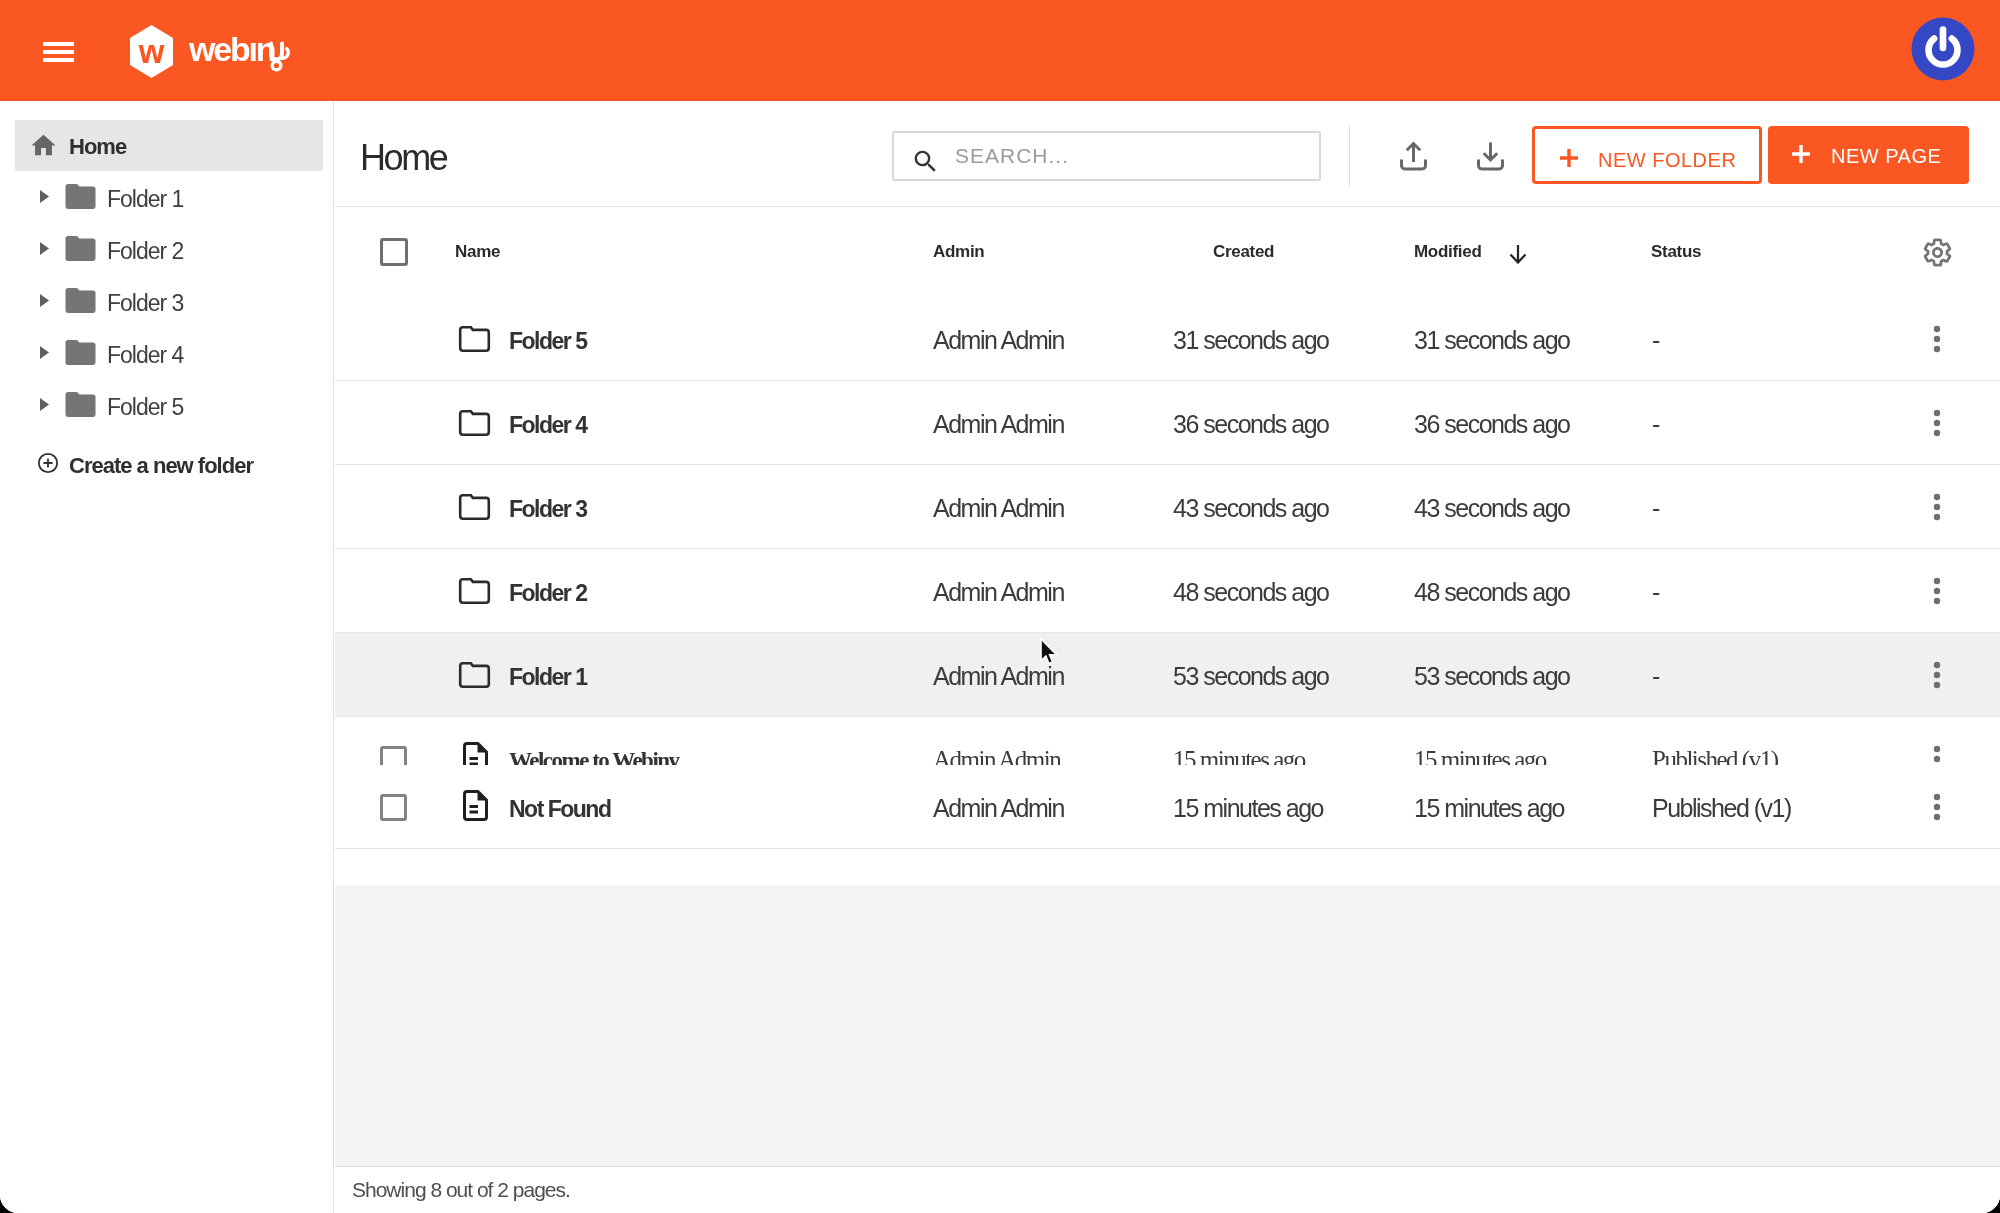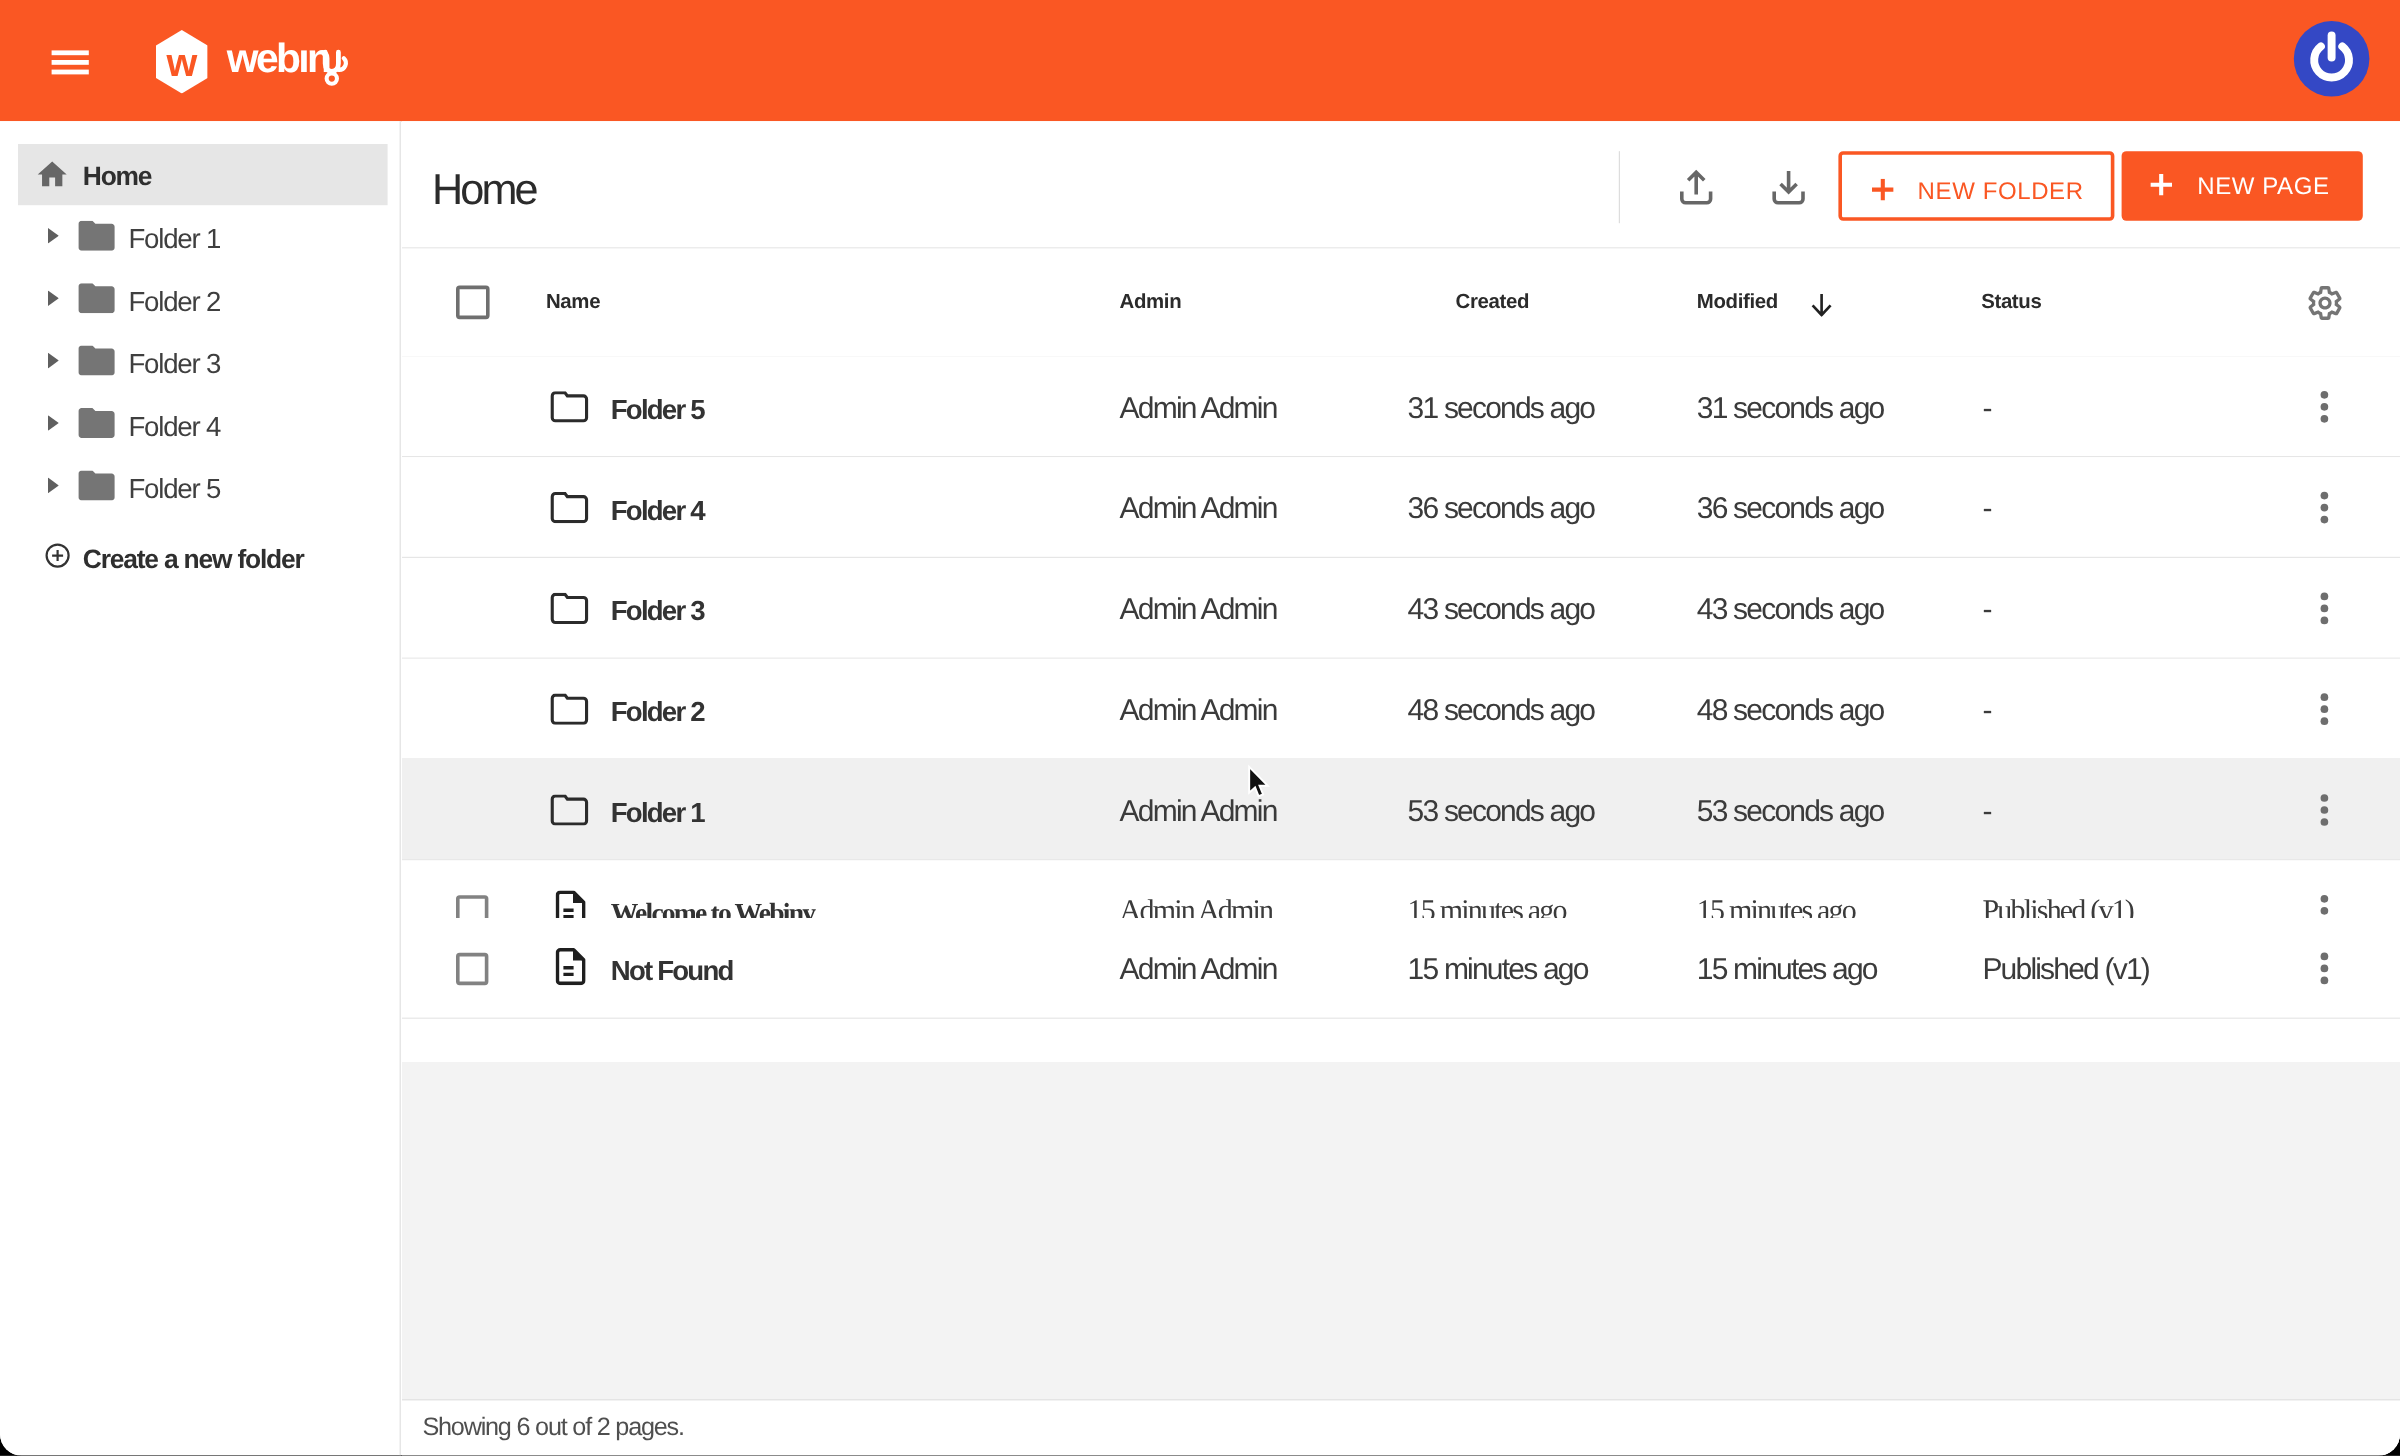--- a/index.html
+++ b/index.html
@@ -117,20 +117,26 @@
     <div class="abs treelabel" style="left:107px; top:293px;">Folder 5</div>
 
     <svg class="abs" style="left:37px; top:351px;" width="22" height="22" viewBox="0 0 24 24">
         <path fill="none" stroke="#333" stroke-width="2" d="M12 2a10 10 0 1 0 0 20 10 10 0 0 0 0-20zM12 7v10M7 12h10"></path>
       </svg>
     <div class="abs sideheadtxt" style="left:69px; top:352px;">Create a new folder</div>
   </div>
 
   <div id="main">
     <div id="pagetitle">Home</div>
+    <div id="searchbox">
+      <svg class="abs" style="left:17px; top:14px;" width="29" height="29" viewBox="0 0 24 24">
+          <path fill="#333" d="M15.5 14h-.79l-.28-.27A6.47 6.47 0 0 0 16 9.5 6.5 6.5 0 1 0 9.5 16c1.61 0 3.09-.59 4.23-1.57l.27.28v.79l5 4.99L20.49 19l-4.99-5zm-6 0C7.01 14 5 11.99 5 9.5S7.01 5 9.5 5 14 7.01 14 9.5 11.99 14 9.5 14z"></path>
+        </svg>
+      <div id="searchtxt">SEARCH...</div>
+    </div>
     <div id="tooldiv"></div>
 
     <svg class="abs" style="left:1064px; top:40px;" width="29" height="30" viewBox="0 0 29 30">
       <path fill="none" stroke="#676767" stroke-width="3" d="M2.5 18.5 v6.3 a3.2 3.2 0 0 0 3.2 3.2 h17.6 a3.2 3.2 0 0 0 3.2 -3.2 v-6.3"></path>
       <path fill="none" stroke="#676767" stroke-width="3" d="M14.5 21 V3.5 M7.8 9.2 L14.5 2.5 L21.2 9.2"></path>
     </svg>
     <svg class="abs" style="left:1141px; top:40px;" width="29" height="30" viewBox="0 0 29 30">
       <path fill="none" stroke="#676767" stroke-width="3" d="M2.5 18.5 v6.3 a3.2 3.2 0 0 0 3.2 3.2 h17.6 a3.2 3.2 0 0 0 3.2 -3.2 v-6.3"></path>
       <path fill="none" stroke="#676767" stroke-width="3" d="M14.5 1.5 V19 M7.8 12.3 L14.5 19 L21.2 12.3"></path>
     </svg>
@@ -270,21 +276,21 @@
       <div class="cell cstatus">Published (v1)</div>
       <svg class="dots" width="8" height="84">
           <circle cx="4" cy="32" r="3.2" fill="#6e6e6e"></circle>
           <circle cx="4" cy="42" r="3.2" fill="#6e6e6e"></circle>
           <circle cx="4" cy="52" r="3.2" fill="#6e6e6e"></circle>
         </svg>
     </div>
 
     <div id="grayfill"></div>
     <div id="footer">
-        <span>Showing 6 out of 2 pages.</span>
+        <span>Showing 8 out of 2 pages.</span>
       </div>
   </div>
 
   <svg class="abs" style="left:1039px; top:637px;" width="22" height="32" viewBox="0 0 22 32">
     <path d="M2 2 L2 23.5 L6.9 19.2 L9.8 26.5 L13.6 25 L10.6 17.8 L17.5 17.8 Z" fill="#111" stroke="#fff" stroke-width="1.6"></path>
   </svg>
 
 </div>
 
 </body></html>

